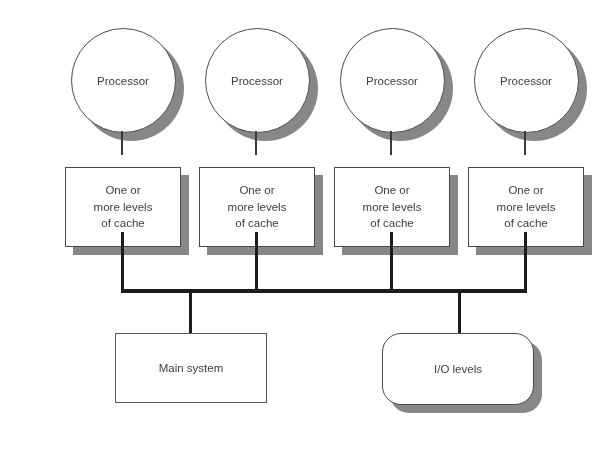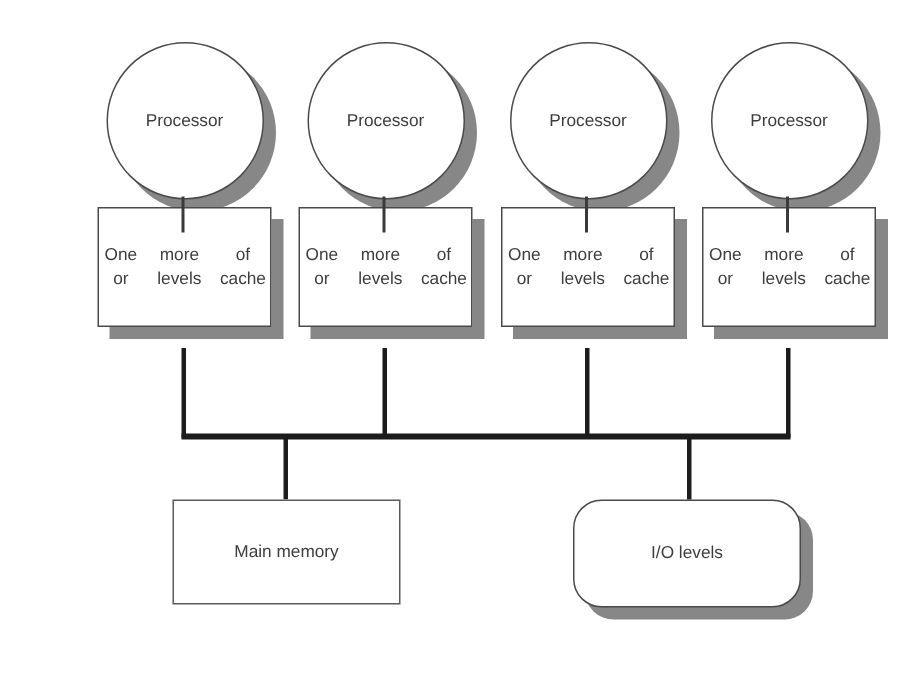--- a/index.html
+++ b/index.html
@@ -15,24 +15,24 @@
     font-family:"Liberation Sans",sans-serif;color:var(--text);overflow:hidden;margin-left:32px;
   }
   .node-label{font-size:11.5px;color:var(--text);text-align:center;}
   .circle{
     position:absolute;width:103px;height:103px;top:28px;border-radius:50%;
     background:var(--background);border:1.4px solid var(--border);
     box-shadow:8px 8px 0 0 var(--shadow);
     display:flex;align-items:center;justify-content:center;z-index:2;
   }
   .cachebox{
-    position:absolute;width:114px;height:78px;top:138px;
+    position:absolute;width:114px;height:78px;top:167px;
     background:var(--background);border:1.4px solid var(--border);
     box-shadow:8px 8px 0 0 var(--shadow);
-    display:flex;flex-direction:row;align-items:center;justify-content:center;
+    display:flex;flex-direction:column;align-items:center;justify-content:center;
     z-index:2;
   }
   .cachebox .node-label{line-height:16.5px;}
   .u1 .circle{left:38.5px;} .u2 .circle{left:172.5px;} .u3 .circle{left:307.5px;} .u4 .circle{left:441.5px;}
   .u1 .cachebox{left:33px;}  .u2 .cachebox{left:167px;}  .u3 .cachebox{left:302px;}  .u4 .cachebox{left:436px;}
   .line{position:absolute;z-index:3;}
   .thin{width:1.5px;background:#3a3a3a;top:131px;height:24px;}
   .u1 .thin{left:89.2px;} .u2 .thin{left:223.2px;} .u3 .thin{left:358.2px;} .u4 .thin{left:492.2px;}
   .thick{width:3px;background:var(--bus);top:232px;height:60px;}
   .u1 .thick{left:88.5px;} .u2 .thick{left:222.5px;} .u3 .thick{left:357.5px;} .u4 .thick{left:491.5px;}
@@ -106,20 +106,20 @@
       <span class="node-label">Processor</span>
     </div>
     <div class="cachebox">
       <span class="node-label">One or</span>
       <span class="node-label">more levels</span>
       <span class="node-label">of cache</span>
     </div>
   </div>
 
   <div class="memorybox">
-    <span class="node-label">Main memory</span>
+    <span class="node-label">Main system</span>
   </div>
 
   <div class="iobox">
     <span class="node-label">I/O levels</span>
   </div>
 
 </div>
 
 </body></html>

